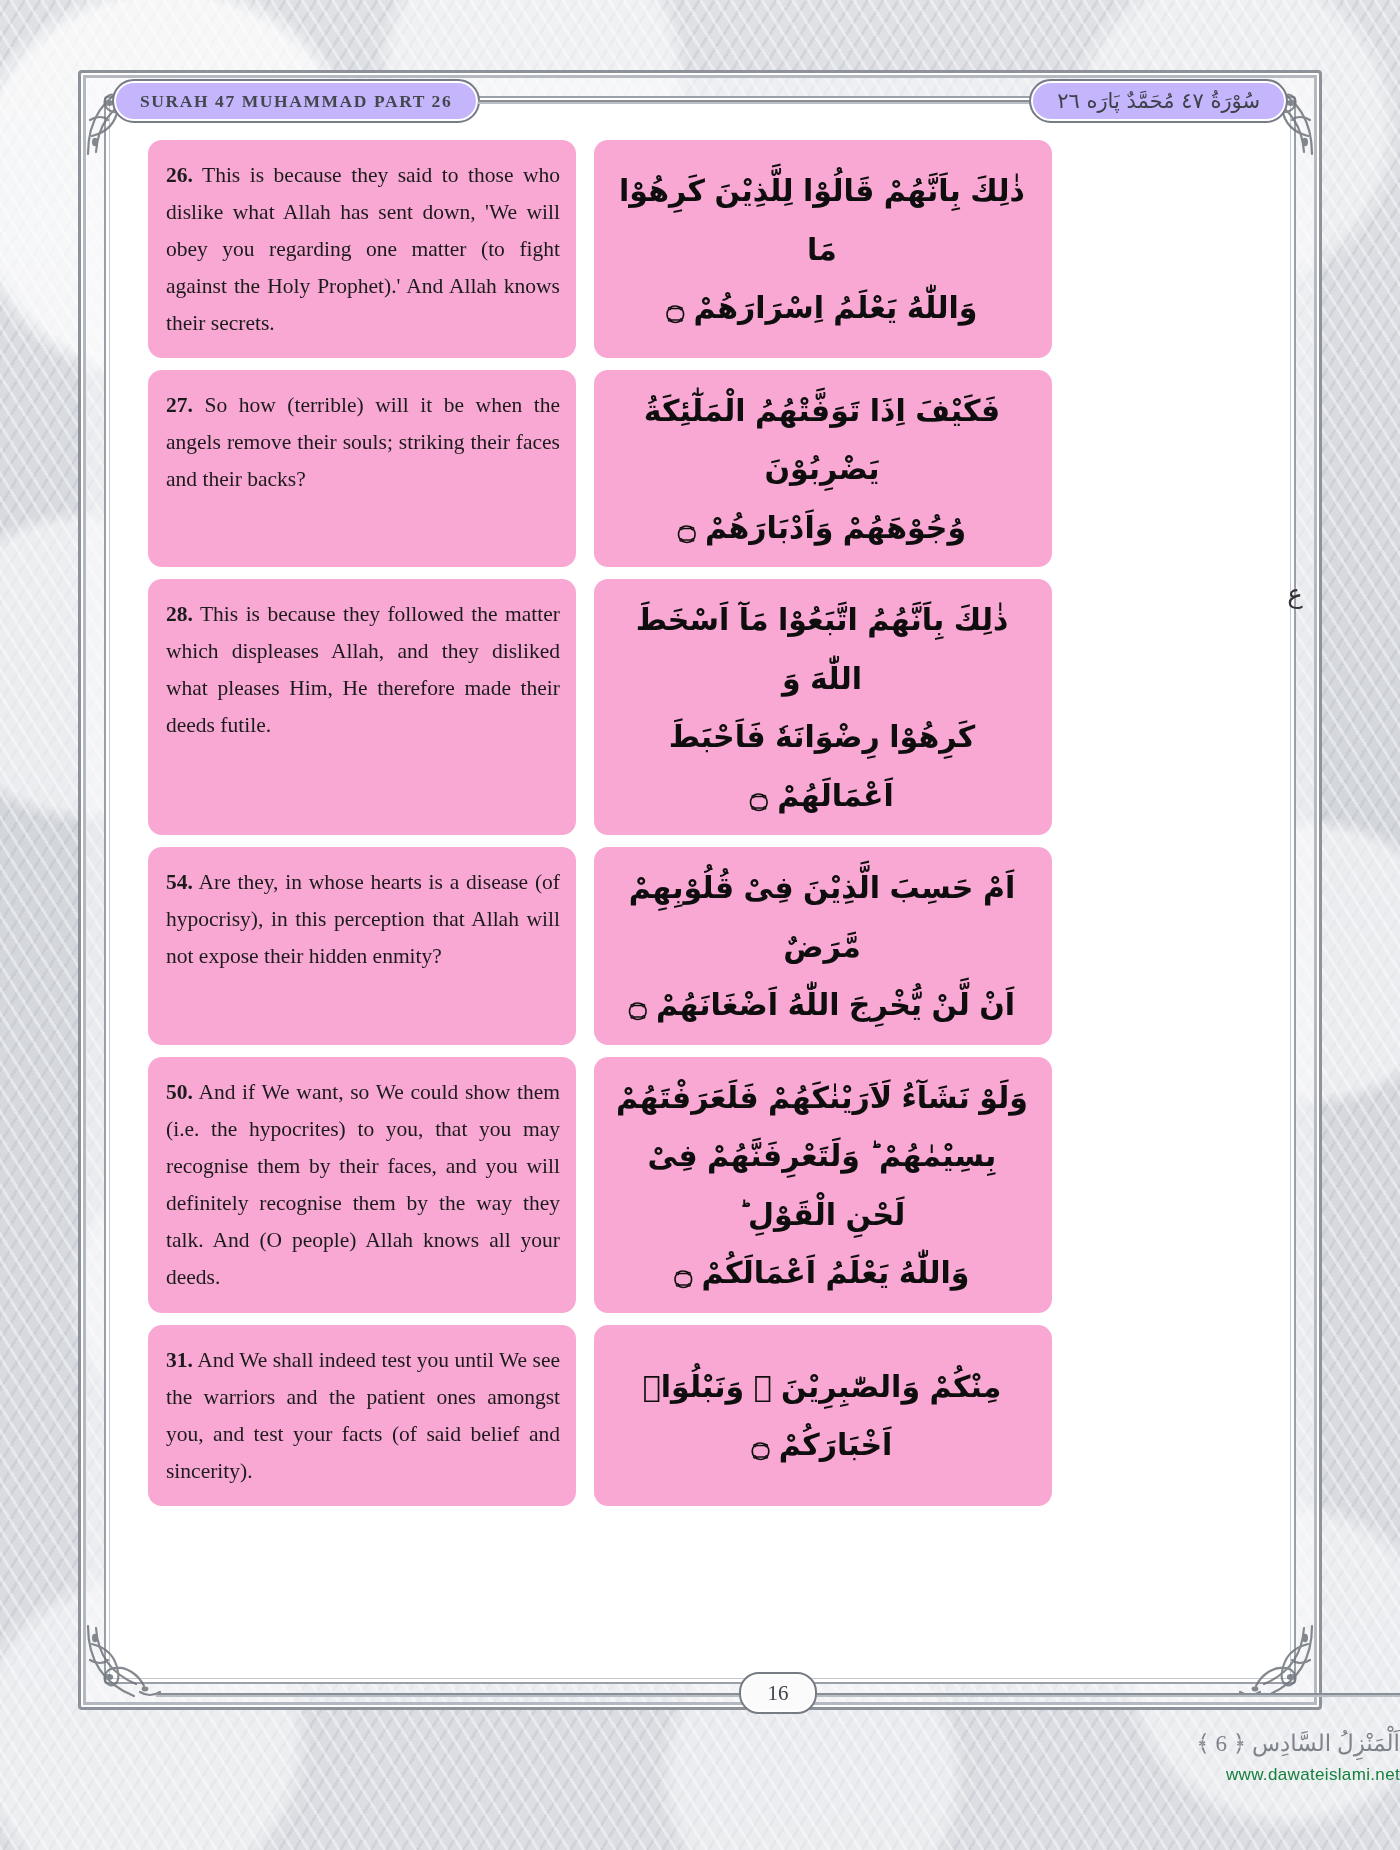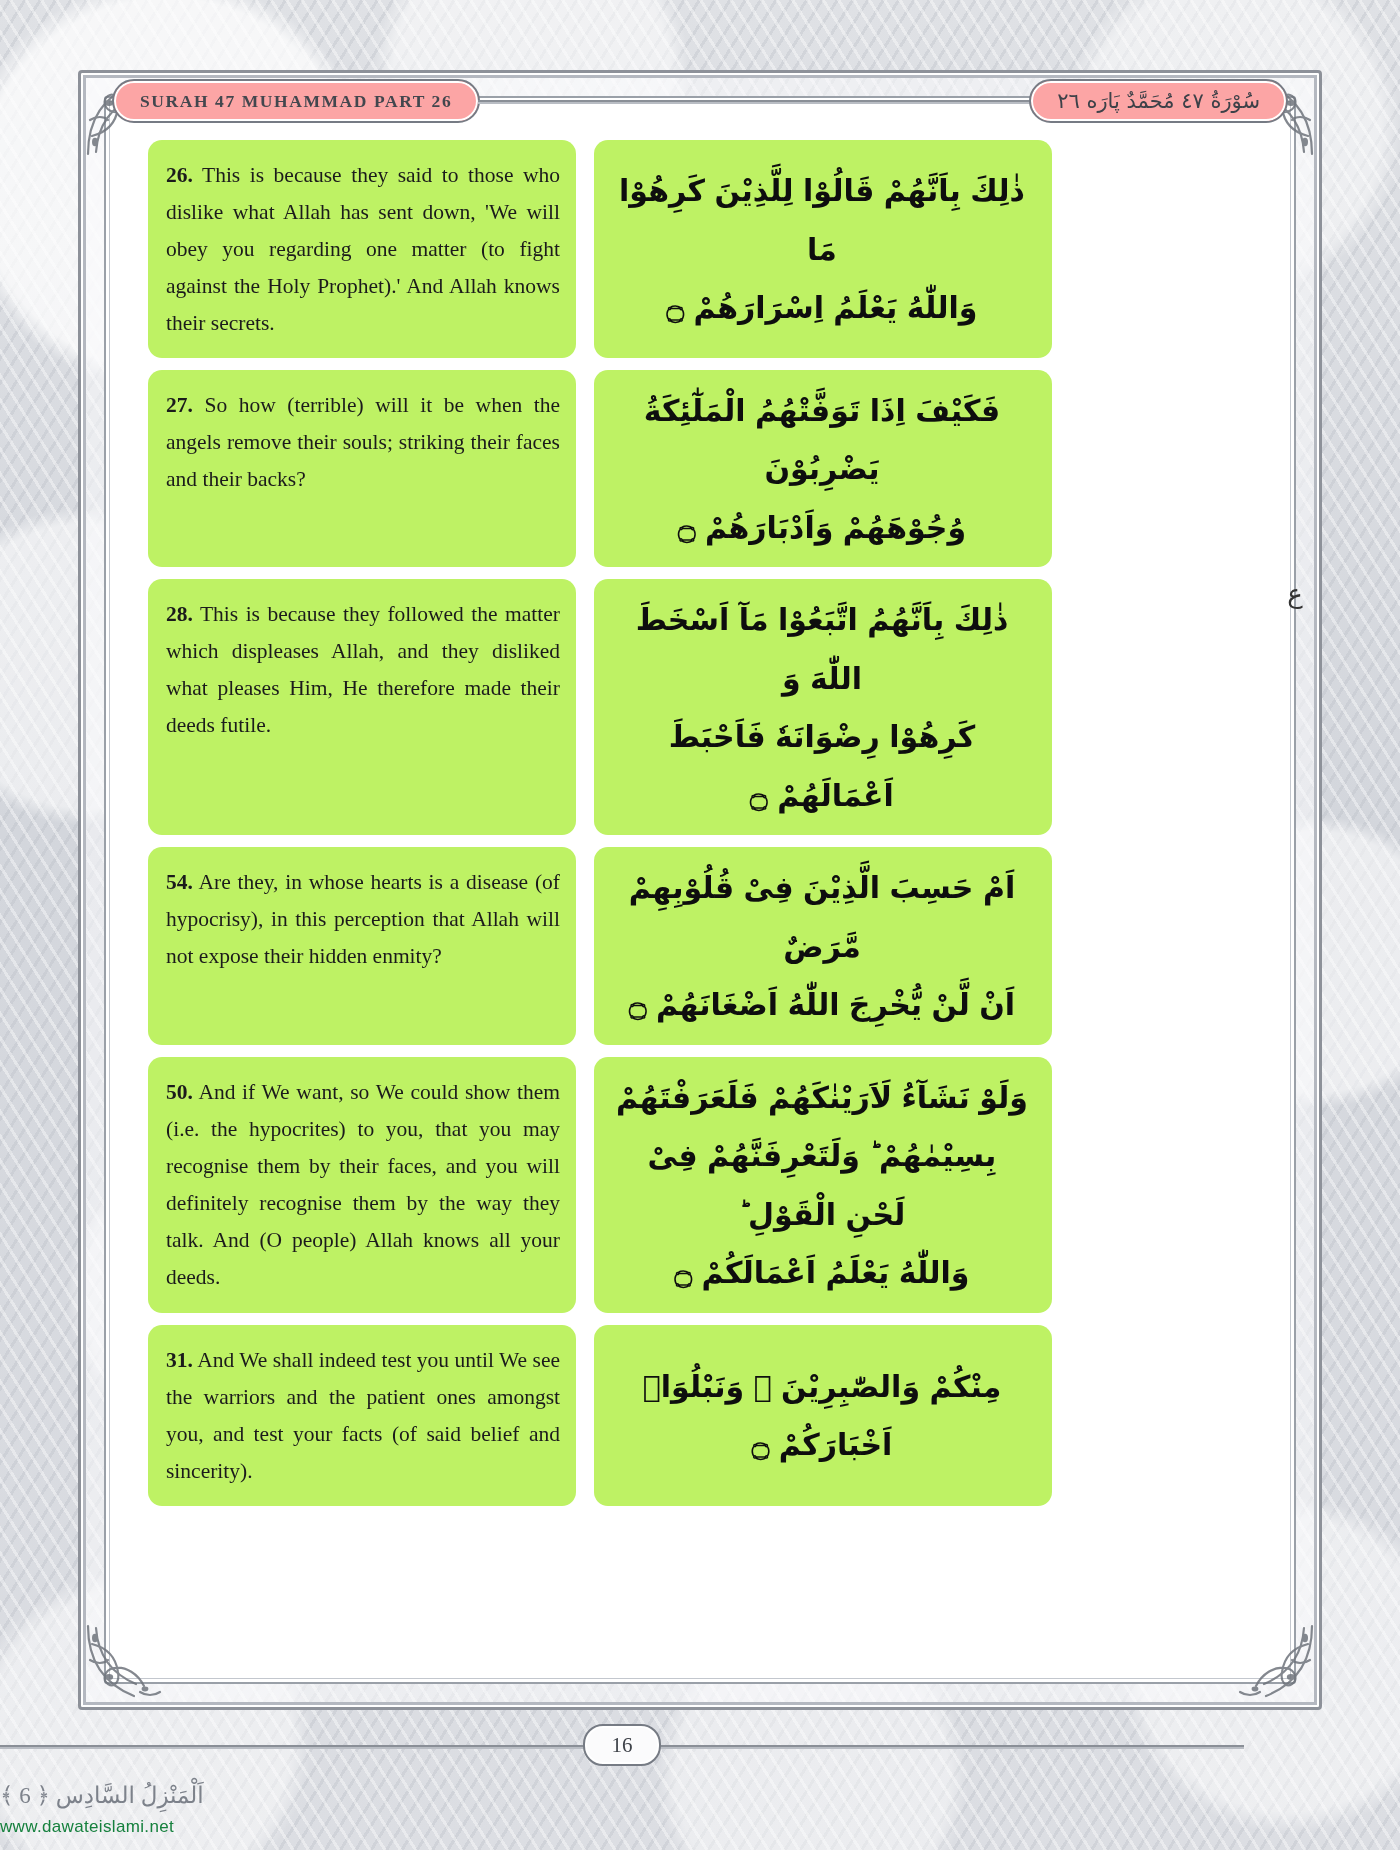--- a/index.html
+++ b/index.html
@@ -83,21 +83,21 @@
   }
   .hdr-cartouche {
     position: relative;
     height: 40px;
     display: flex;
     align-items: center;
     justify-content: center;
     padding: 0 26px;
     border: 2px solid #767b84;
     border-radius: 22px;
-    background: #fca5a5;
+    background: #c4b5fd;
     box-shadow: inset 0 0 0 2px #ffffff;
   }
   .hdr-en {
     font-family: "Liberation Serif", serif;
     font-size: 17.5px;
     font-weight: 700;
     letter-spacing: 0.09em;
     color: #43474e;
     white-space: nowrap;
   }
@@ -124,21 +124,21 @@
     position: absolute;
     left: 148px; top: 140px;
     width: 1104px;
   }
   .verse-row {
     display: flex;
     gap: 18px;
     margin-bottom: 12px;
   }
   .cell {
-    background: #bef264;
+    background: #f9a8d4;
     border-radius: 14px;
     box-sizing: border-box;
   }
   .cell-en {
     width: 428px;
     padding: 17px 16px 16px 18px;
   }
   .cell-ar {
     width: 458px;
     padding: 12px 22px 10px 20px;
@@ -179,24 +179,24 @@
     color: #333;
     writing-mode: vertical-rl;
     text-orientation: upright;
     direction: rtl;
   }
 
   
   .footer-wrap {
     position: absolute;
     left: 0; right: 0;
-    top: 1724px;
+    top: 1672px;
     display: flex;
     flex-direction: column;
-    align-items: flex-start;
+    align-items: flex-end;
   }
   .folio-line {
     position: relative;
     width: 1244px;
     display: flex;
     align-items: center;
     justify-content: center;
   }
   .folio-rule {
     position: absolute;

